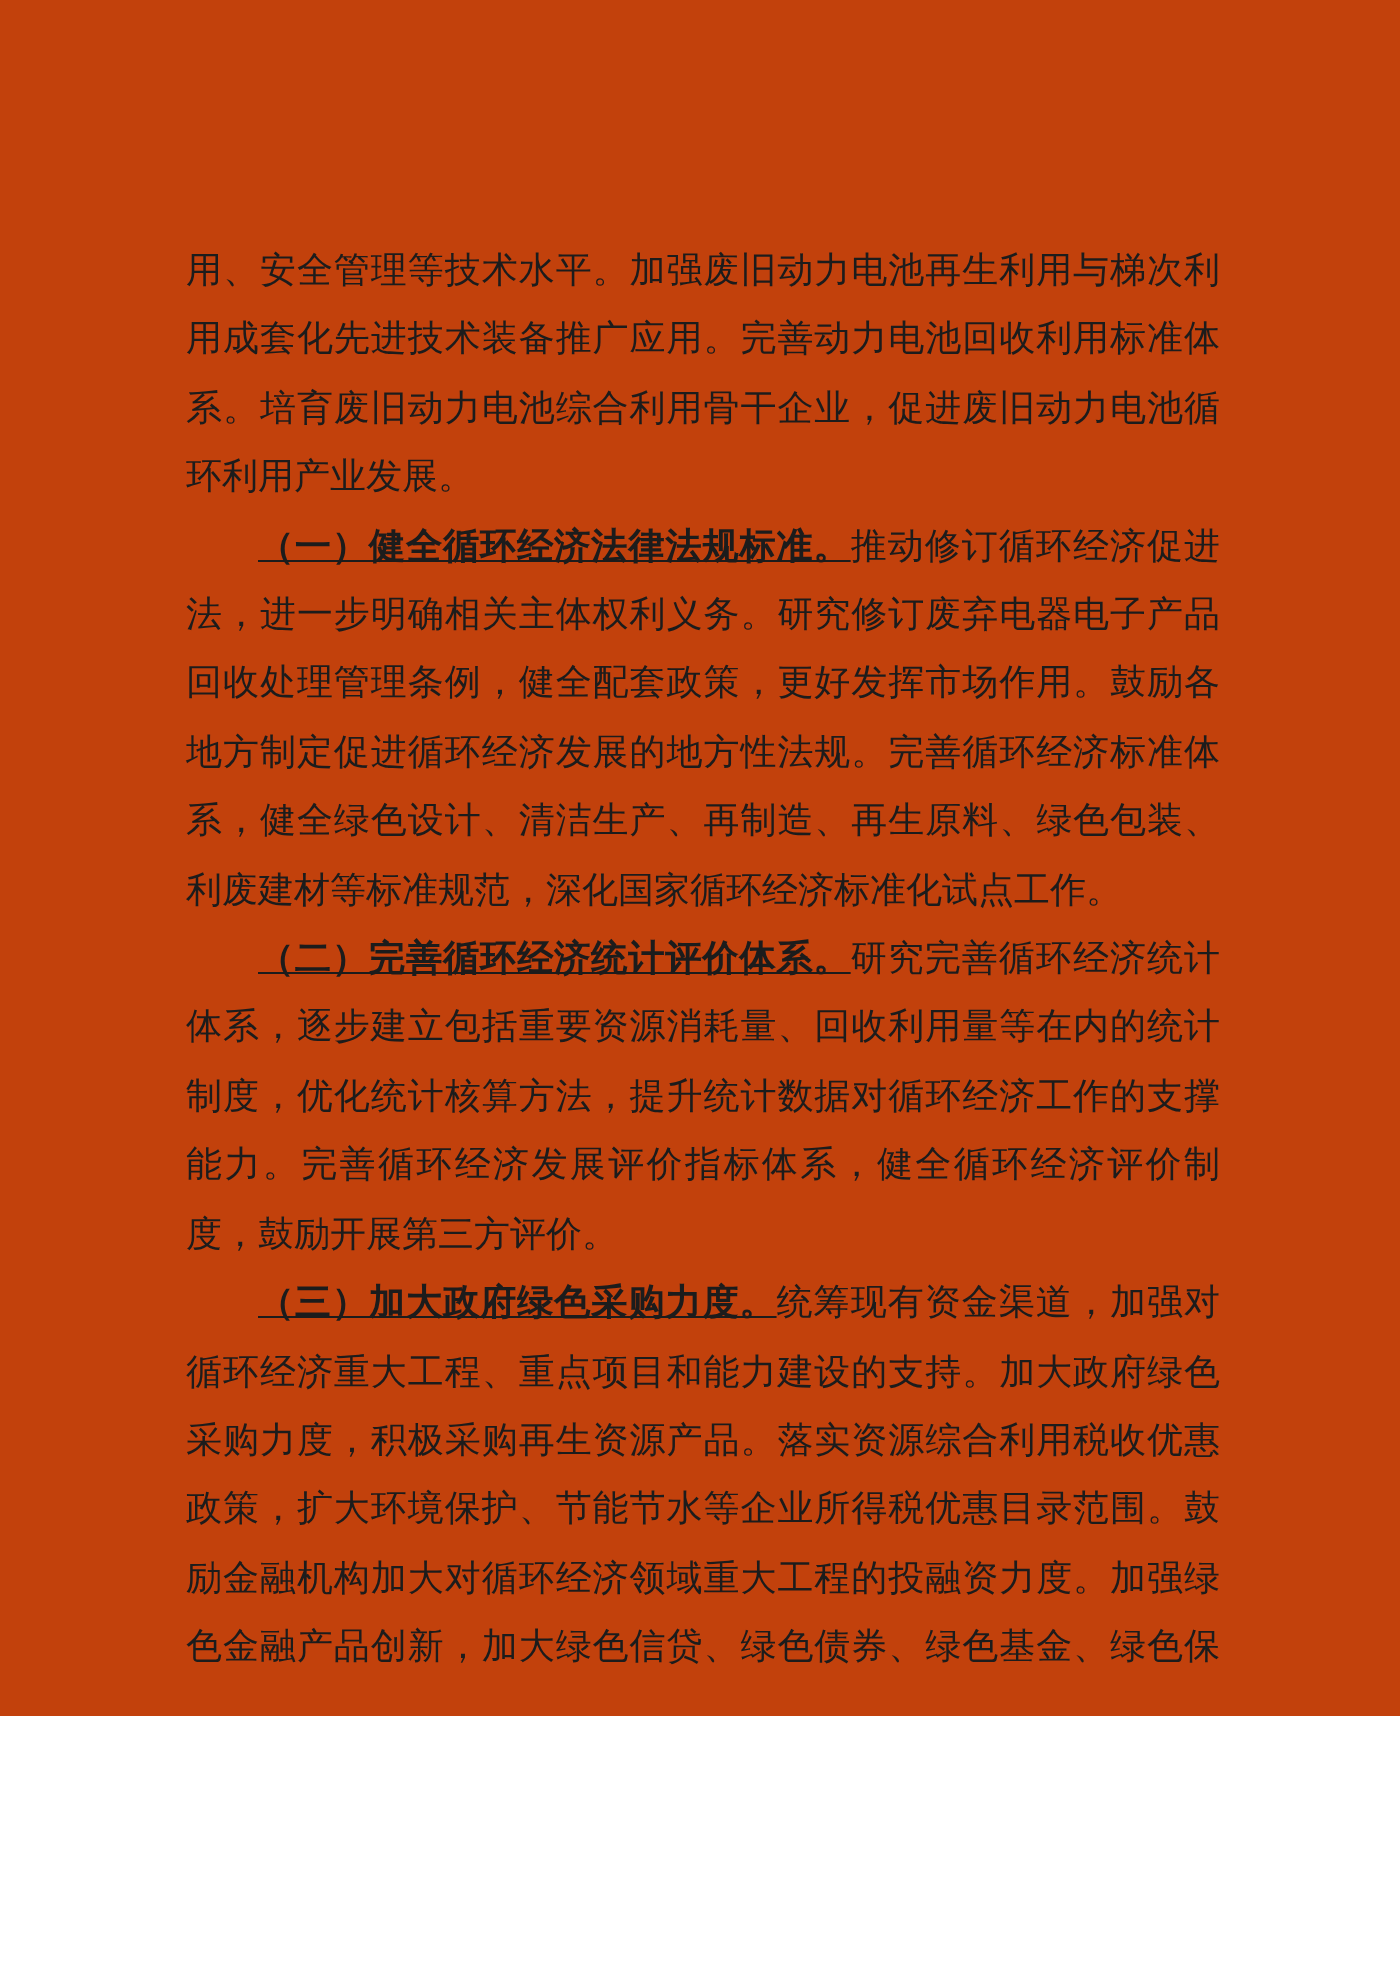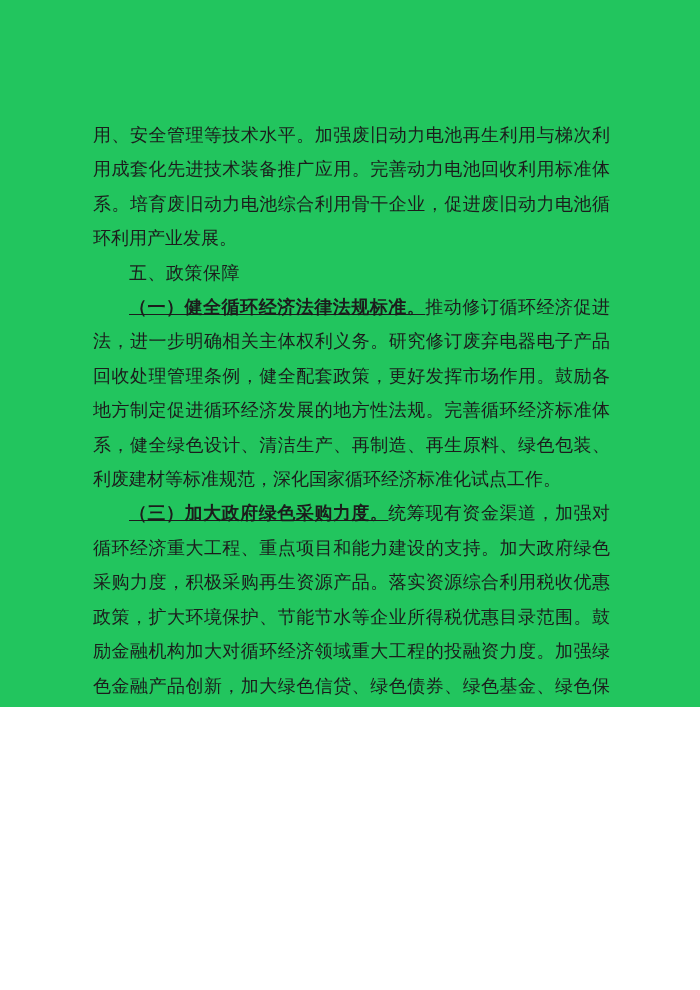--- a/index.html
+++ b/index.html
@@ -3,22 +3,22 @@
 <meta charset="utf-8">
 <style>
   html, body {
     margin: 0;
     padding: 0;
     background: #ffffff;
   }
   .page {
     position: relative;
     width: 700px;
-    height: 707px;
-    background: #22c55e;
+    height: 858px;
+    background: #c2410c;
     overflow: hidden;
     font-family: "Liberation Serif", serif;
     color: #1c1c1c;
   }
   .content {
     position: absolute;
     left: 93px;
     top: 118px;
     width: 517px;
     font-size: 18px;
@@ -63,28 +63,28 @@
 </head>
 <body>
 
 <div class="page">
   <div class="content">
 
     <p class="para-continued">
       <span>用、安全管理等技术水平。加强废旧动力电池再生利用与梯次利用成套化先进技术装备推广应用。完善动力电池回收利用标准体系。培育废旧动力电池综合利用骨干企业，促进废旧动力电池循环利用产业发展。</span>
     </p>
 
-    <h2 class="section-heading">
-      <span>五、政策保障</span>
-    </h2>
 
     <p class="para-indent">
       <span class="lead">（一）健全循环经济法律法规标准。</span><span>推动修订循环经济促进法，进一步明确相关主体权利义务。研究修订废弃电器电子产品回收处理管理条例，健全配套政策，更好发挥市场作用。鼓励各地方制定促进循环经济发展的地方性法规。完善循环经济标准体系，健全绿色设计、清洁生产、再制造、再生原料、绿色包装、利废建材等标准规范，深化国家循环经济标准化试点工作。</span>
     </p>
 
+    <p class="para-indent">
+      <span class="lead">（二）完善循环经济统计评价体系。</span><span>研究完善循环经济统计体系，逐步建立包括重要资源消耗量、回收利用量等在内的统计制度，优化统计核算方法，提升统计数据对循环经济工作的支撑能力。完善循环经济发展评价指标体系，健全循环经济评价制度，鼓励开展第三方评价。</span>
+    </p>
 
     <p class="para-indent continues">
       <span class="lead">（三）加大政府绿色采购力度。</span><span>统筹现有资金渠道，加强对循环经济重大工程、重点项目和能力建设的支持。加大政府绿色采购力度，积极采购再生资源产品。落实资源综合利用税收优惠政策，扩大环境保护、节能节水等企业所得税优惠目录范围。鼓励金融机构加大对循环经济领域重大工程的投融资力度。加强绿色金融产品创新，加大绿色信贷、绿色债券、绿色基金、绿色保</span>
     </p>
 
   </div>
 
   <div class="page-footer">— 14 —</div>
 </div>
 

